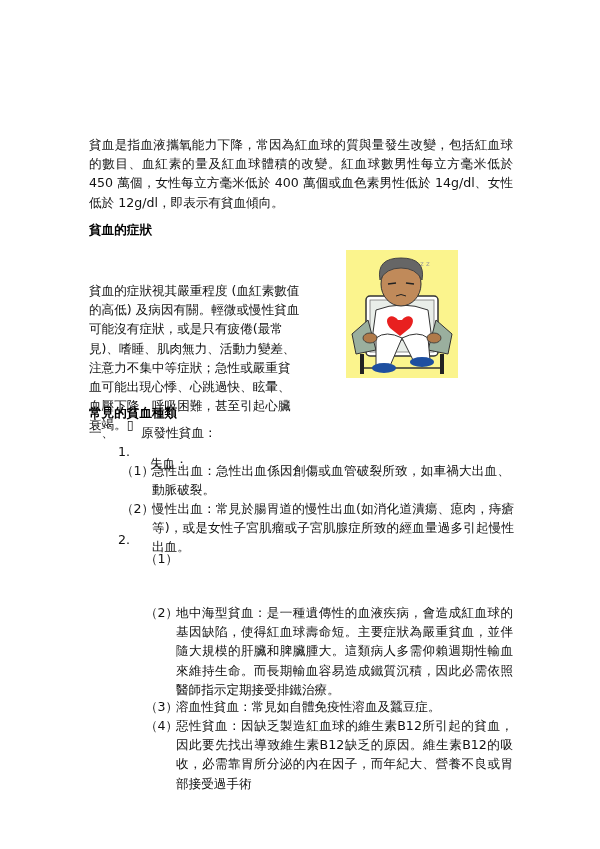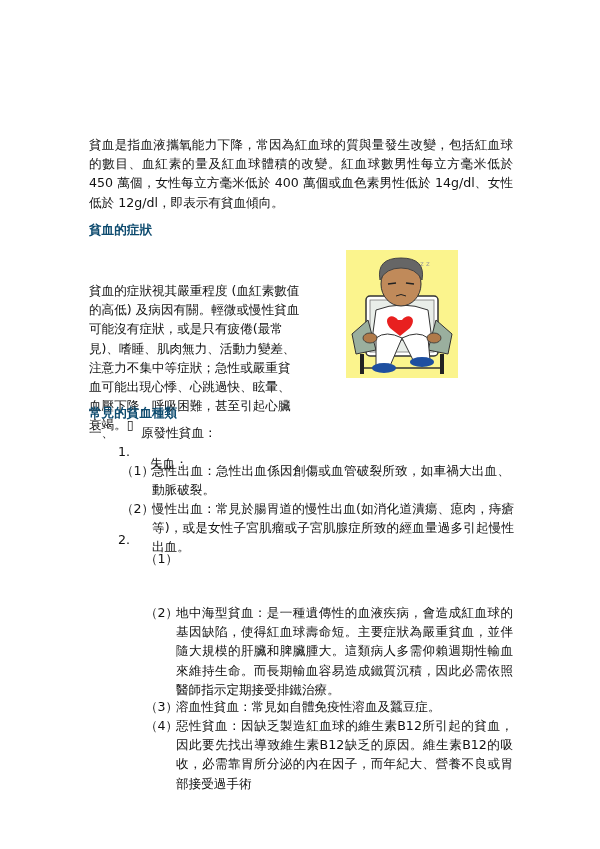--- a/index.html
+++ b/index.html
@@ -3,21 +3,21 @@
 <meta charset="utf-8">
 <style>
   html, body { margin:0; padding:0; background:#ffffff; }
   body { width:600px; height:849px; position:relative; overflow:hidden;
          font-family:"DejaVu Sans", "Liberation Sans", sans-serif; color:#111; }
   .page { position:absolute; left:0; top:0; width:600px; height:849px; background:#fff; }
   .title { position:absolute; top:92px; left:0; width:600px; text-align:center;
            font-size:14.5px; font-weight:bold; letter-spacing:0.5px; }
   .intro { position:absolute; left:89px; top:135px; width:424px; font-size:12.6px; line-height:19.2px;
            text-align:justify; }
-  .h2 { position:absolute; left:89px; font-size:12.6px; font-weight:bold; color:#0c4a6e; }
+  .h2 { position:absolute; left:89px; font-size:12.6px; font-weight:bold; color:#000000; }
   .sym-text { position:absolute; left:89px; top:241px; width:212px; font-size:12.6px; line-height:19.2px;margin-top:40px; }
   .figure { position:absolute; left:346px; top:250px; width:112px; height:128px; background:#fbf48d; overflow:hidden; }
   .fig-labels { position:absolute; left:461px; top:283px; font-size:8px; color:#333; line-height:19.5px; }
   .fig-labels div { height:19.5px; }
   .row { position:absolute; font-size:12.6px; line-height:19.2px; }
   .body { position:absolute; font-size:12.6px; line-height:19.2px; text-align:justify; }
 </style>
 </head>
 <body>
 

